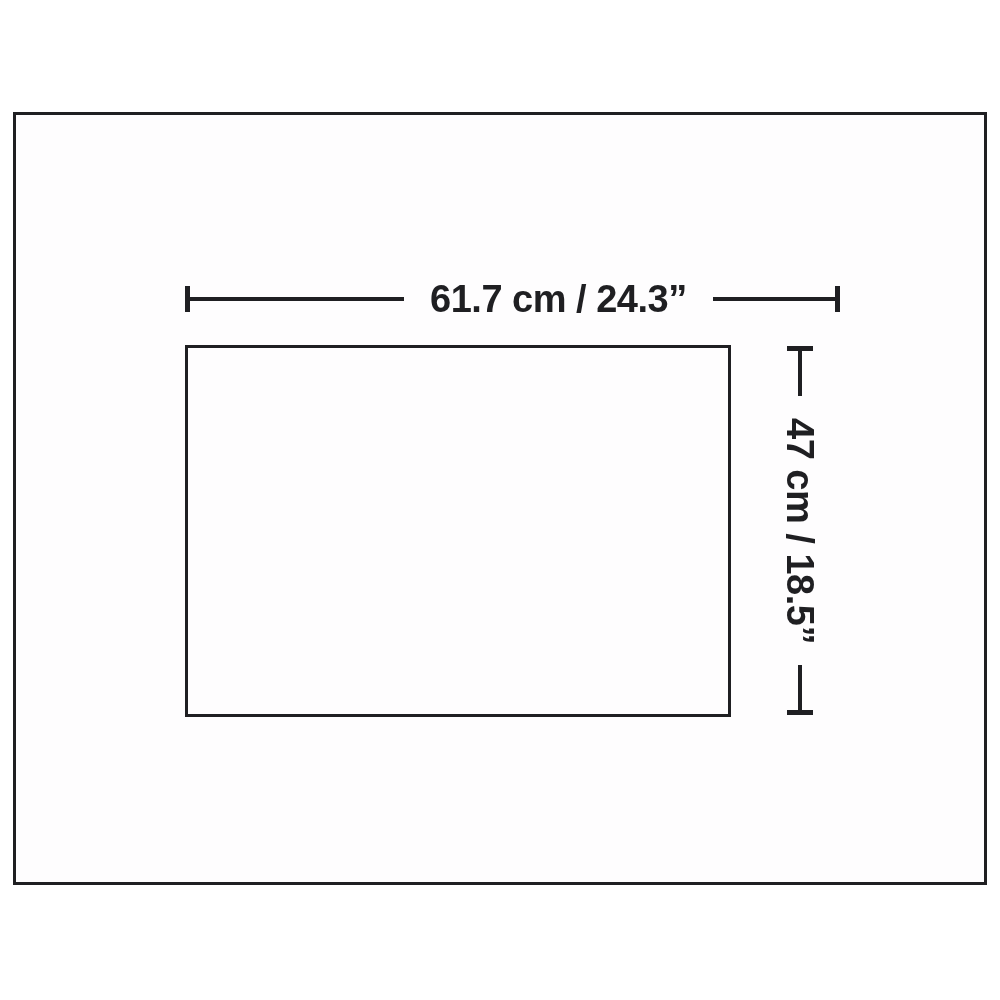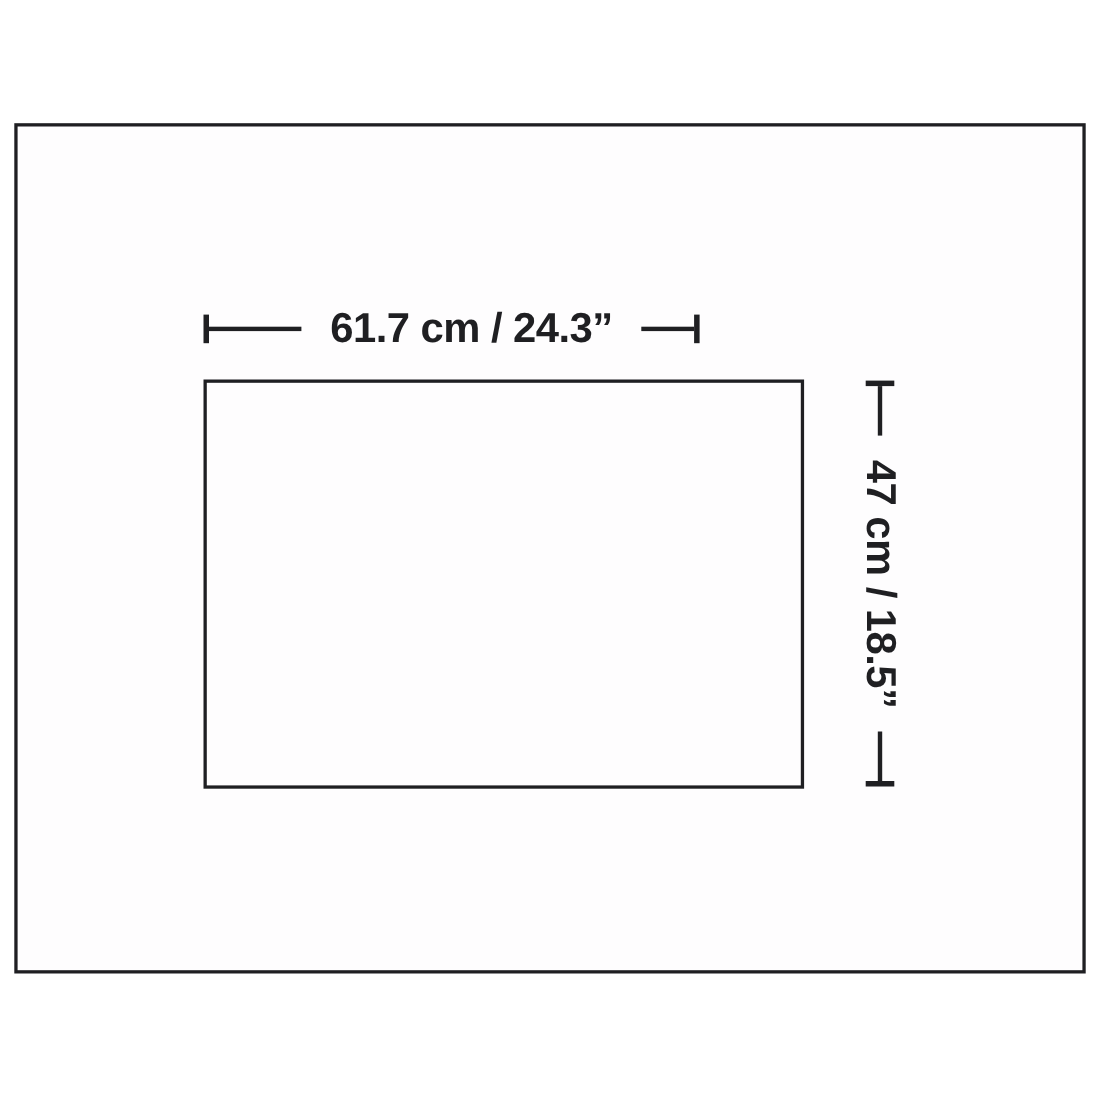--- a/index.html
+++ b/index.html
@@ -58,21 +58,21 @@
     white-space: nowrap;
     line-height: 1;
     padding: 0 26px;
     letter-spacing: -0.5px;
   }
   
   .dim-h {
     position: absolute;
     left: 185px;
     top: 275px;
-    width: 451px;
+    width: 655px;
     height: 48px;
     display: flex;
     flex-direction: row;
     align-items: center;
   }
   
   .dim-v {
     position: absolute;
     left: 776px;
     top: 346px;

